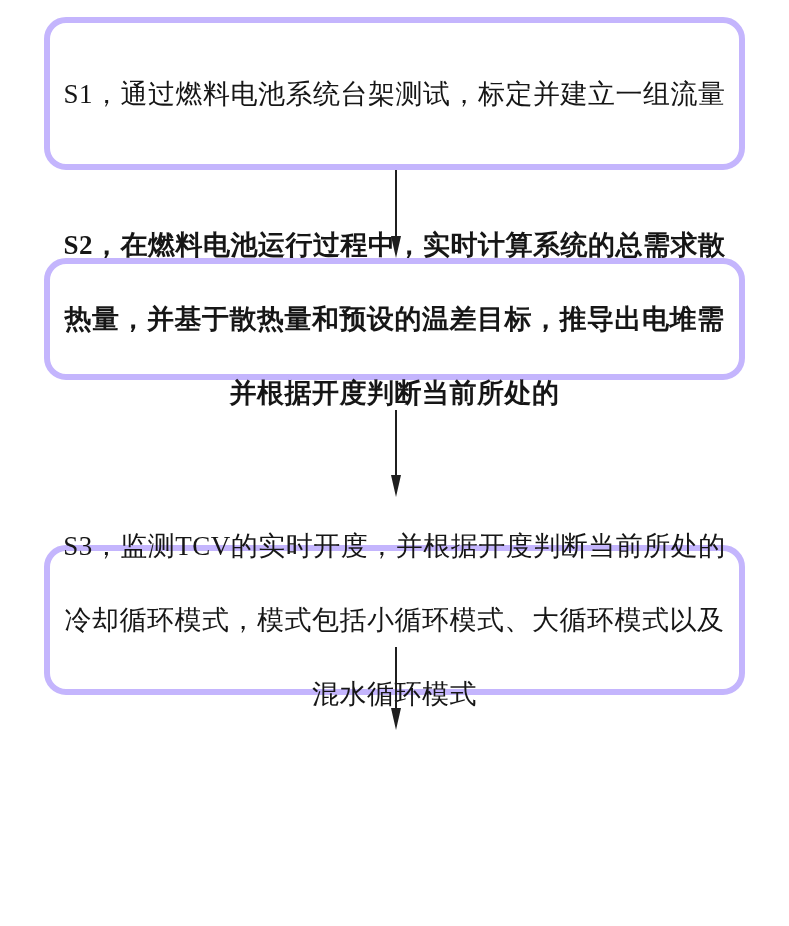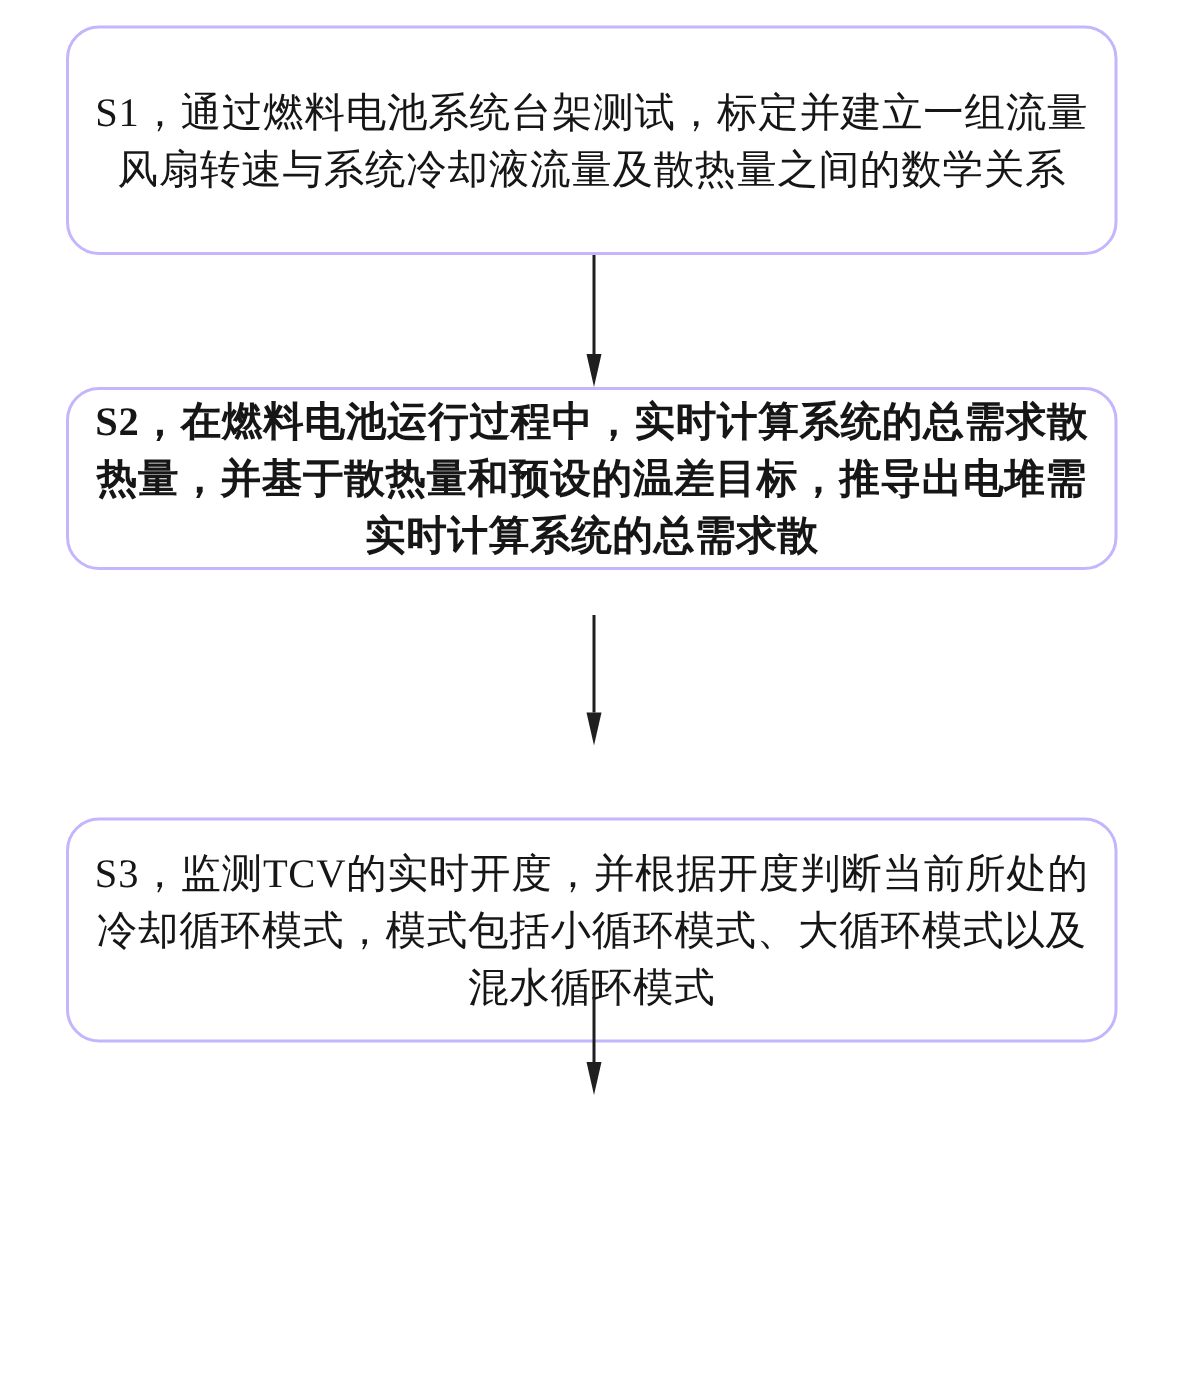--- a/index.html
+++ b/index.html
@@ -13,33 +13,34 @@
     height: 926px;
     background: #ffffff;
     font-family: "Liberation Serif", "DejaVu Serif", serif;
     overflow: hidden;
   }
   .flow-box {
     position: absolute;
     left: 44px;
     width: 701px;
     box-sizing: border-box;
-    border: 2px solid #c4b5fd;
+    border: 6px solid #c4b5fd;
     border-radius: 22px;
     background: #ffffff;
     display: flex;
     flex-direction: column;
     justify-content: center;
     align-items: center;
     text-align: center;
     color: #161616;
     font-size: 27px;
     line-height: 38px;
     letter-spacing: 0.5px;
     padding: 0 12px;
+    gap: 36px;
   }
   .box-s1 { top: 17px;  height: 153px; }
   .box-s2 { top: 258px; height: 122px; font-weight: bold; }
   .box-s3 { top: 497px; height: 150px; margin-top: 48px; }
   .box-s4 { top: 730px; height: 155px; }
 
   .flow-line { white-space: nowrap; }
 
   .arrow {
     position: absolute;
@@ -65,32 +66,31 @@
     border-top: 22px solid #1f1f1f;
   }
 </style>
 </head>
 <body>
 
 <div class="canvas">
 
   <div class="flow-box box-s1">
     <div class="flow-line">S1，通过燃料电池系统台架测试，标定并建立一组流量</div>
-    <div class="flow-line">风扇转速与系统冷却液流量及散热量之间的数学关系</div>
   </div>
 
   <div class="arrow arrow-1">
     <div class="shaft"></div>
     <div class="head"></div>
   </div>
 
   <div class="flow-box box-s2">
     <div class="flow-line">S2，在燃料电池运行过程中，实时计算系统的总需求散</div>
     <div class="flow-line">热量，并基于散热量和预设的温差目标，推导出电堆需</div>
-    <div class="flow-line">实时计算系统的总需求散</div>
+    <div class="flow-line">并根据开度判断当前所处的</div>
   </div>
 
   <div class="arrow arrow-2">
     <div class="shaft"></div>
     <div class="head"></div>
   </div>
 
   <div class="flow-box box-s3">
     <div class="flow-line">S3，监测TCV的实时开度，并根据开度判断当前所处的</div>
     <div class="flow-line">冷却循环模式，模式包括小循环模式、大循环模式以及</div>

